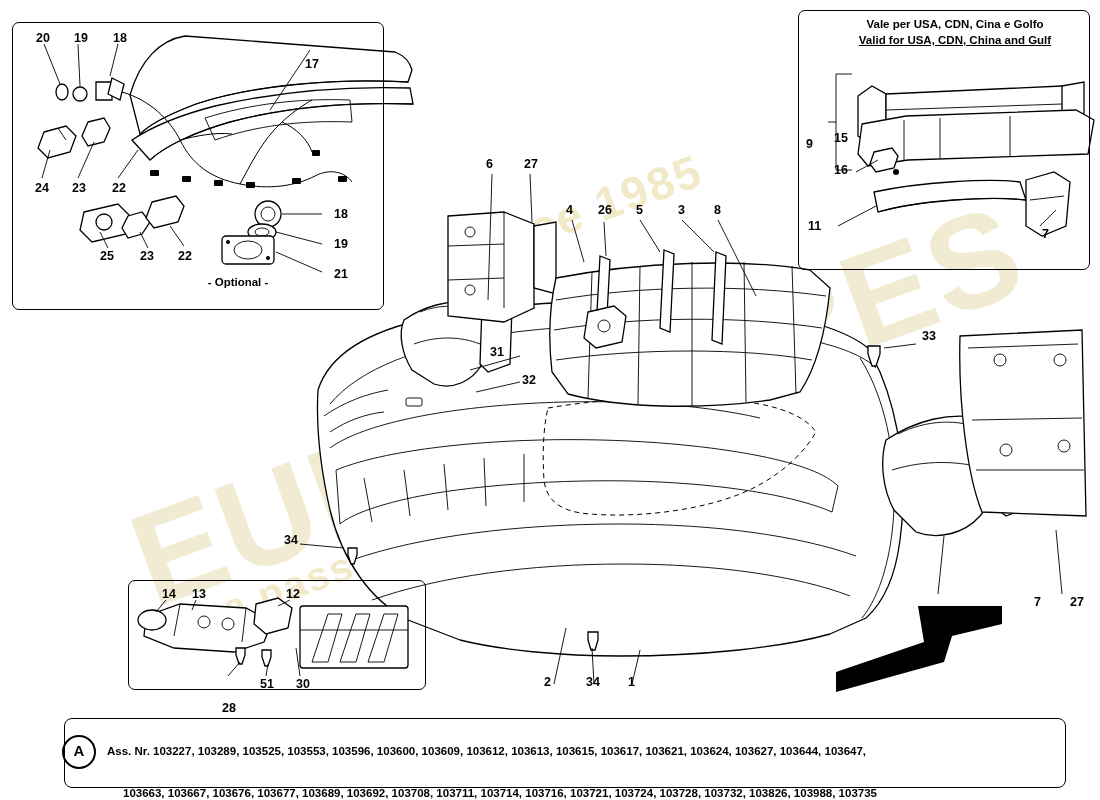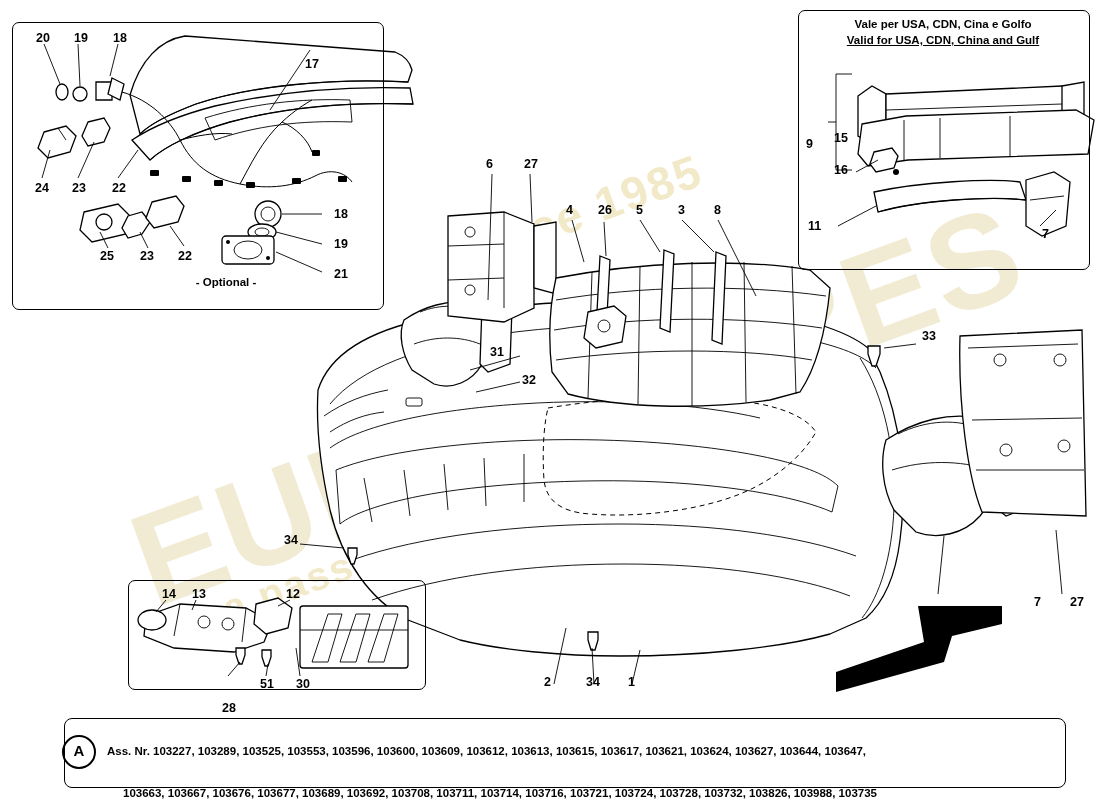--- a/index.html
+++ b/index.html
@@ -11,21 +11,21 @@
   .wm{position:absolute;left:0;top:0;width:1100px;height:800px;pointer-events:none;}
   .wm-text{position:absolute;font-family:"Liberation Sans", sans-serif;font-weight:bold;
            color:#efe9cf;letter-spacing:2px;}
   .wm1{left:110px;top:330px;font-size:132px;transform:rotate(-20deg);
        color:#f0ebd2;}
   .wm2{left:205px;top:480px;font-size:40px;transform:rotate(-20deg);color:#f1e9c8;}
   .wm3{left:455px;top:185px;font-size:46px;transform:rotate(-20deg);color:#f1e9c8;}
 
   
   .box{position:absolute;border:1.6px solid #000;border-radius:7px;background:transparent;}
-  .boxlabel{position:absolute;font-size:11.5px;font-weight:bold;text-align:center;}
+  .boxlabel{position:absolute;font-size:11.5px;font-weight:bold;text-align:center;padding-left:12px;}
 
   
   .num{position:absolute;font-size:12.5px;font-weight:bold;line-height:1;}
 
   
   .footnote{position:absolute;left:64px;top:718px;width:1000px;height:68px;
             border:1.6px solid #000;border-radius:8px;}
   .footnote .l1{position:absolute;left:42px;top:9px;font-size:11.5px;font-weight:bold;}
   .footnote .l2{position:absolute;left:42px;top:26px;font-size:11.5px;font-weight:bold;}
   .footnote .l3{position:absolute;left:58px;top:43px;font-size:11.5px;font-weight:bold;margin-top:25px;}

